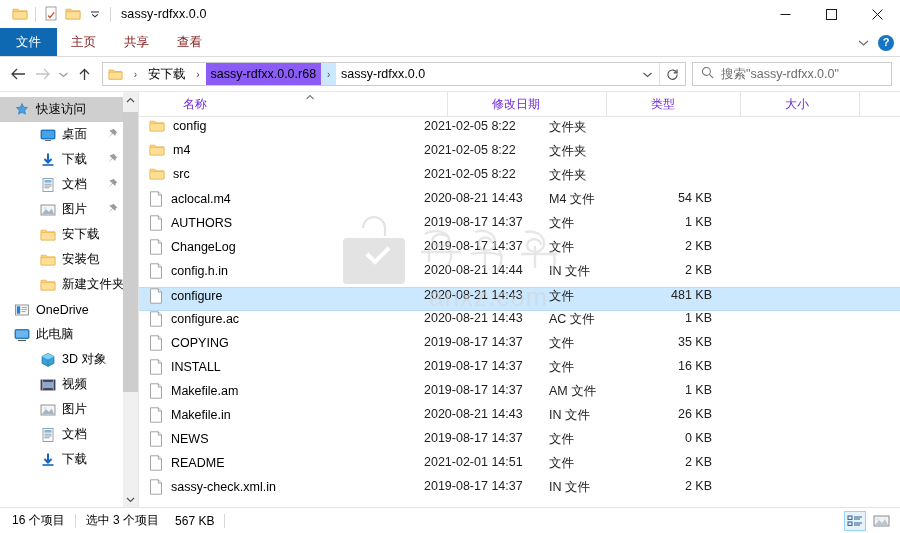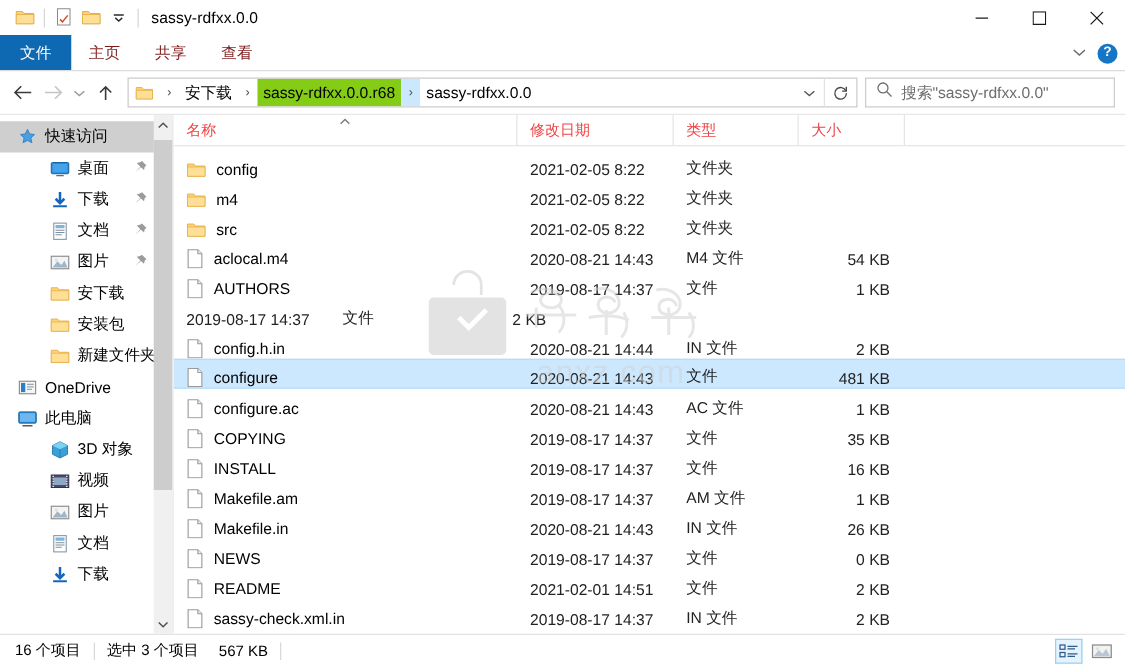--- a/index.html
+++ b/index.html
@@ -93,21 +93,21 @@
     flex: 1 1 auto; height: 24px; margin-left: 6px;
     border: 1px solid #cccccc; background: #fff;
     display: flex; align-items: stretch;
     min-width: 0;
   }
   .crumbs { flex: 1 1 auto; display: flex; align-items: center; min-width: 0; overflow: hidden; }
   .crumb {
     display: flex; align-items: center; height: 22px;
     padding: 0 5px; font-size: 12.5px; color: #000; white-space: nowrap;
   }
-  .crumb.hl { background: #84cc16; }
+  .crumb.hl { background: #8b5cf6; }
   .crumb-sep {
     display: flex; align-items: center; justify-content: center;
     width: 15px; height: 22px; color: #4a4a4a; font-size: 10px;
   }
   .crumb-sep.hl { background: #cce8ff; }
   .addr-actions { display: flex; align-items: stretch; flex: 0 0 auto; }
   .addr-act {
     width: 24px; display: flex; align-items: center; justify-content: center;
   }
   .addr-act.refresh { border-left: 1px solid #e2e2e2; width: 26px; }
@@ -151,35 +151,35 @@
   
   .filepane { flex: 1 1 auto; display: flex; flex-direction: column; min-width: 0; position: relative; background: #fff; }
   .colhead {
     height: 25px; flex: 0 0 25px;
     display: flex; align-items: stretch;
     border-bottom: 1px solid #e5e5e5;
     background: #ffffff; position: relative;
   }
   .col {
     display: flex; align-items: center;
-    font-size: 12px; color: #ef4444; padding-left: 10px;
-    border-right: 1px solid #e5e5e5; position: relative;
+    font-size: 12px; color: #6d28d9; padding-left: 10px;
+    border-right: 1px solid #e5e5e5; position: relative; margin-left: 34px;
   }
   .col.c-name { flex: 0 0 275px; }
   .col.c-date { flex: 0 0 125px; }
   .col.c-type { flex: 0 0 100px; }
   .col.c-size { flex: 0 0 85px; }
   .col.c-rest { flex: 1 1 auto; border-right: none; }
   .sortmark {
     position: absolute; left: 50%; top: 1px; transform: translateX(-50%);
     font-size: 9px; color: #666; line-height: 1;
   }
   .rows { flex: 1 1 auto; overflow: hidden; position: relative; padding-top: 2px; }
   .row {
-    height: 24px; display: flex; align-items: flex-end;
+    height: 24px; display: flex; align-items: flex-start;
     font-size: 12.5px; color: #000; position: relative;
   }
   .row.sel { background: #cce8ff; border-top: 1px solid #b6dcf7; border-bottom: 1px solid #b6dcf7; height: 24px; }
   .cell { display: flex; align-items: center; overflow: hidden; white-space: nowrap; }
   .cell.name { flex: 0 0 275px; padding-left: 10px; gap: 8px; }
   .cell.date { flex: 0 0 125px; padding-left: 10px; color: #222; }
   .cell.type { flex: 0 0 100px; padding-left: 10px; color: #222; }
   .cell.size { flex: 0 0 85px; padding-right: 12px; justify-content: flex-end; color: #222; }
 
   
@@ -593,20 +593,29 @@
                   <path d="M9.3 0.8v3.2h3.2" fill="#efefef" stroke="#9a9a9a" stroke-width=".9"></path>
                 </svg>
               </span>
               <span>AUTHORS</span>
             </div>
             <div class="cell date">2019-08-17 14:37</div>
             <div class="cell type">文件</div>
             <div class="cell size">1 KB</div>
           </div>
           <div class="row">
+            <div class="cell name">
+              <span style="display: flex;">
+                <svg width="14" height="16" viewBox="0 0 14 16">
+                  <path d="M1.5 0.8h7.8l3.2 3.2v11.2H1.5z" fill="#ffffff" stroke="#9a9a9a" stroke-width=".9"></path>
+                  <path d="M9.3 0.8v3.2h3.2" fill="#efefef" stroke="#9a9a9a" stroke-width=".9"></path>
+                </svg>
+              </span>
+              <span>ChangeLog</span>
+            </div>
             <div class="cell date">2019-08-17 14:37</div>
             <div class="cell type">文件</div>
             <div class="cell size">2 KB</div>
           </div>
           <div class="row">
             <div class="cell name">
               <span style="display: flex;">
                 <svg width="14" height="16" viewBox="0 0 14 16">
                   <path d="M1.5 0.8h7.8l3.2 3.2v11.2H1.5z" fill="#ffffff" stroke="#9a9a9a" stroke-width=".9"></path>
                   <path d="M9.3 0.8v3.2h3.2" fill="#efefef" stroke="#9a9a9a" stroke-width=".9"></path>

